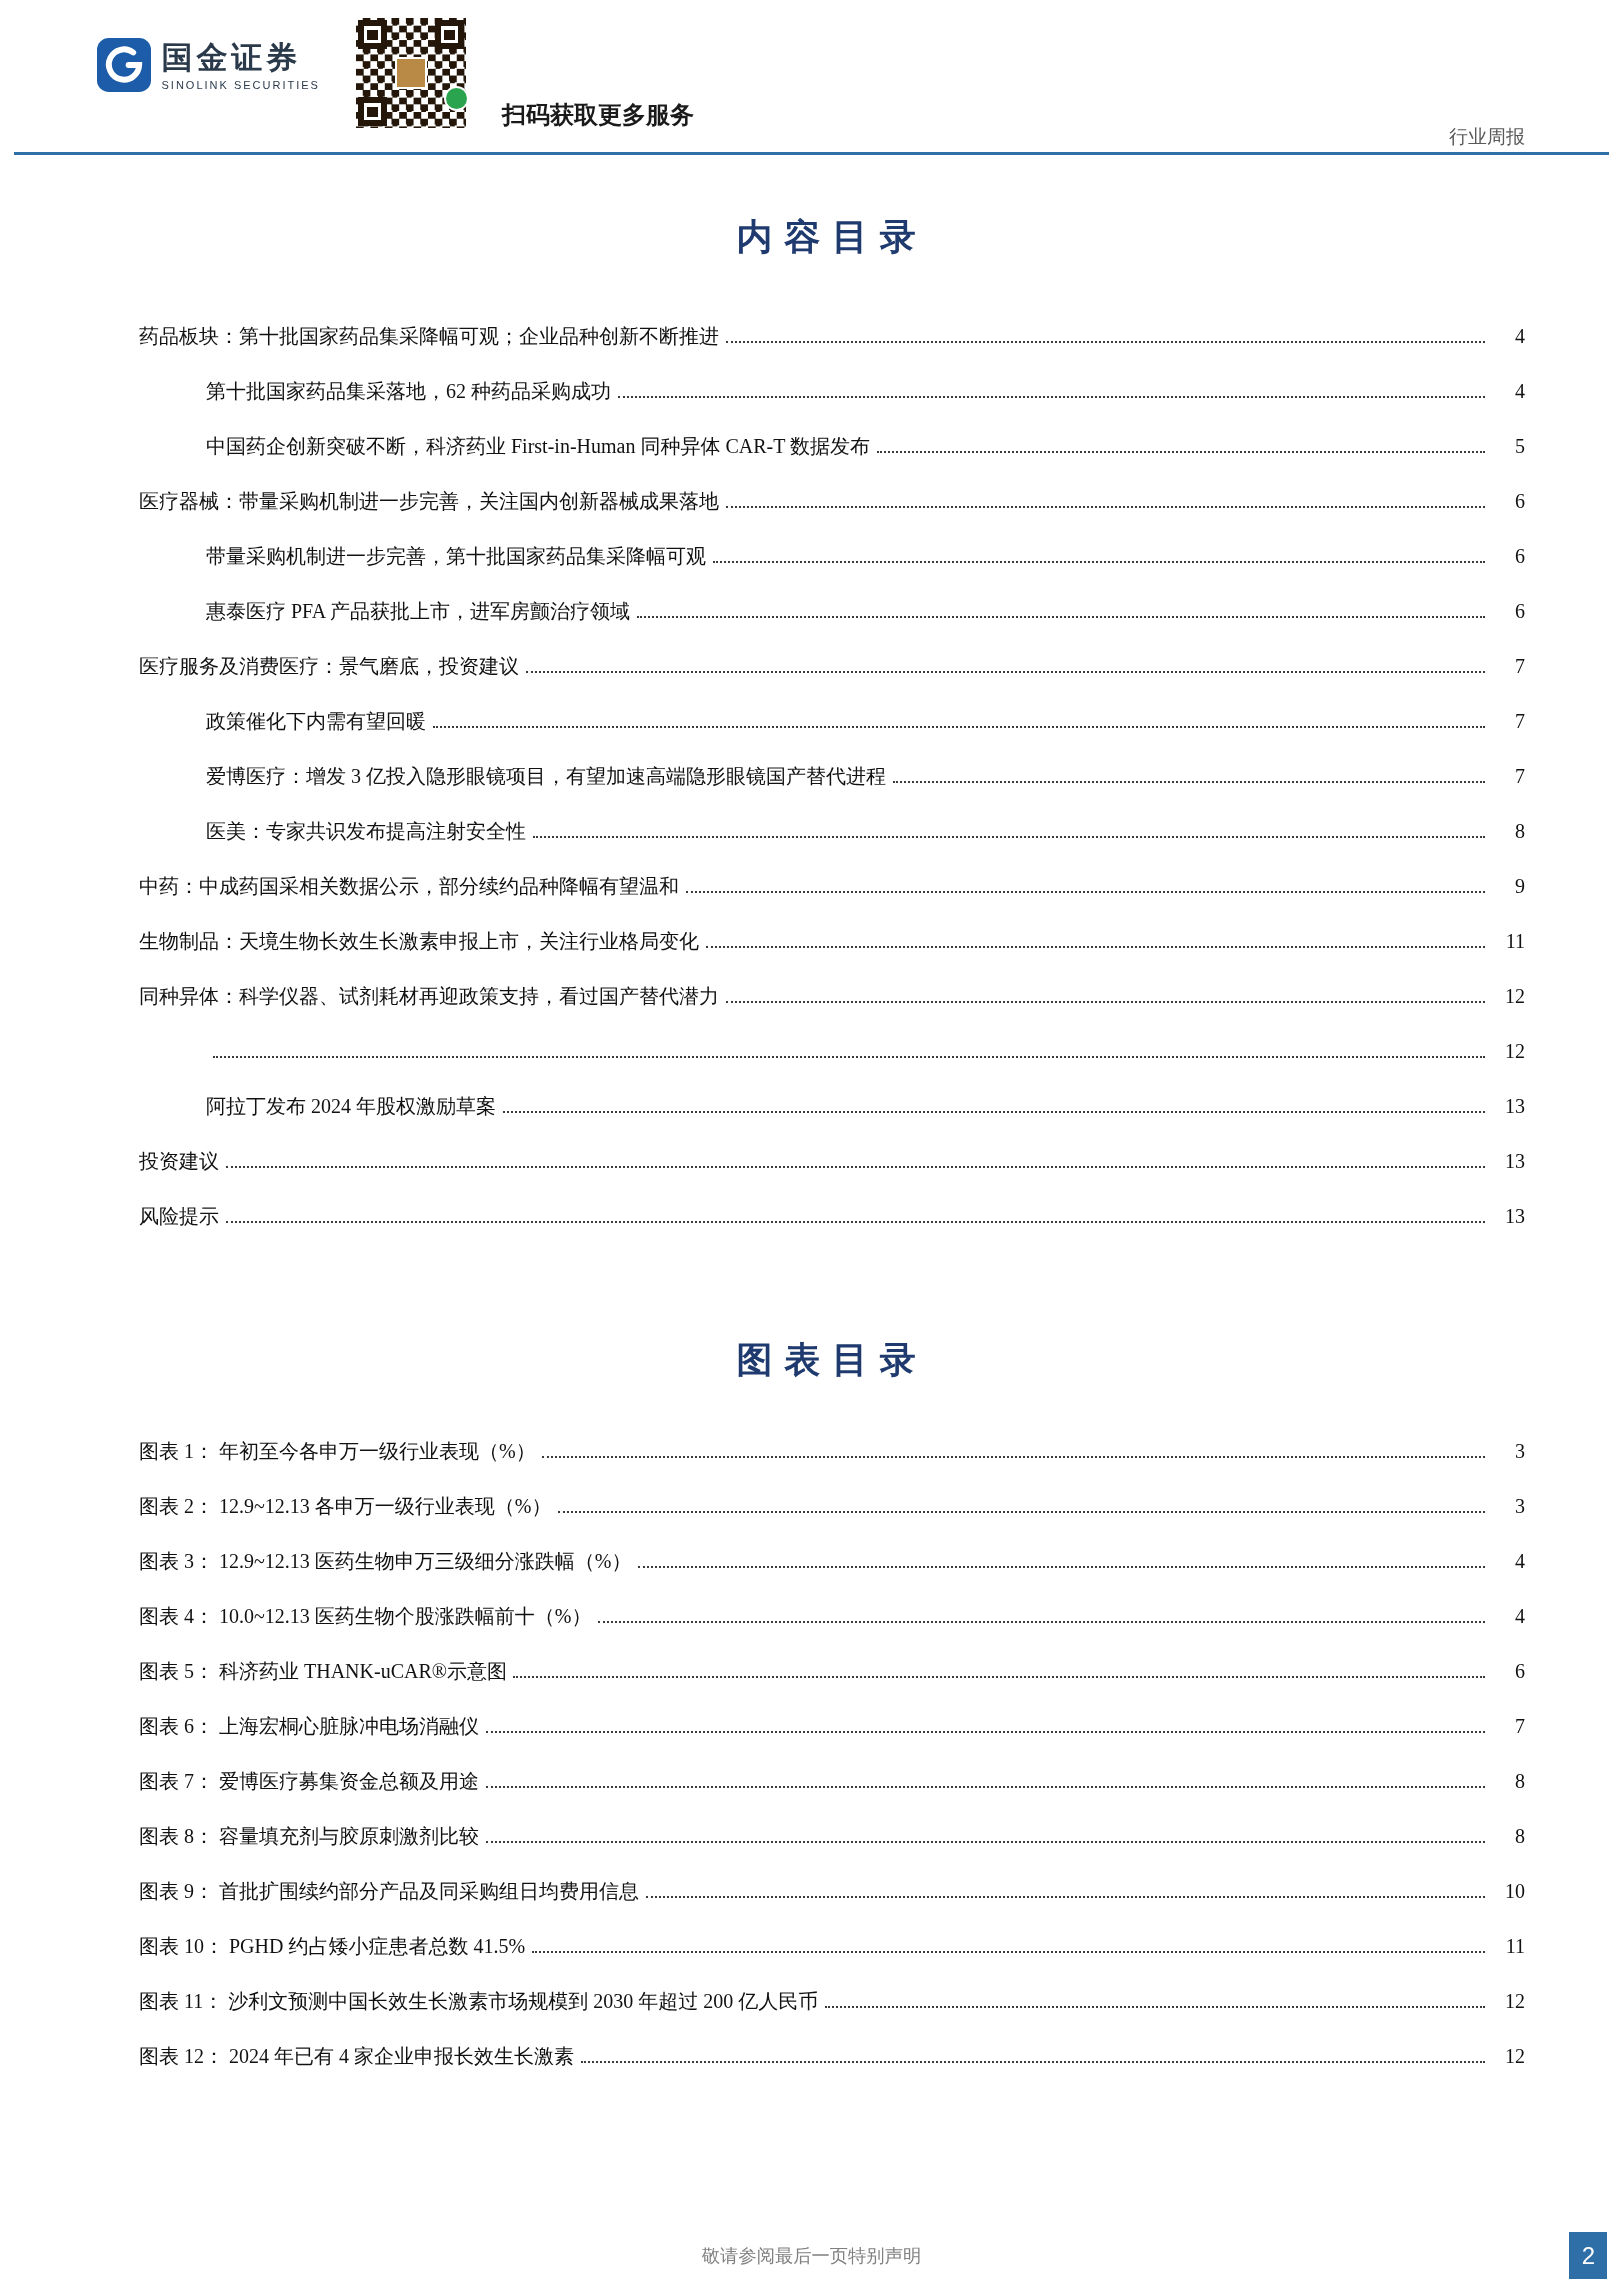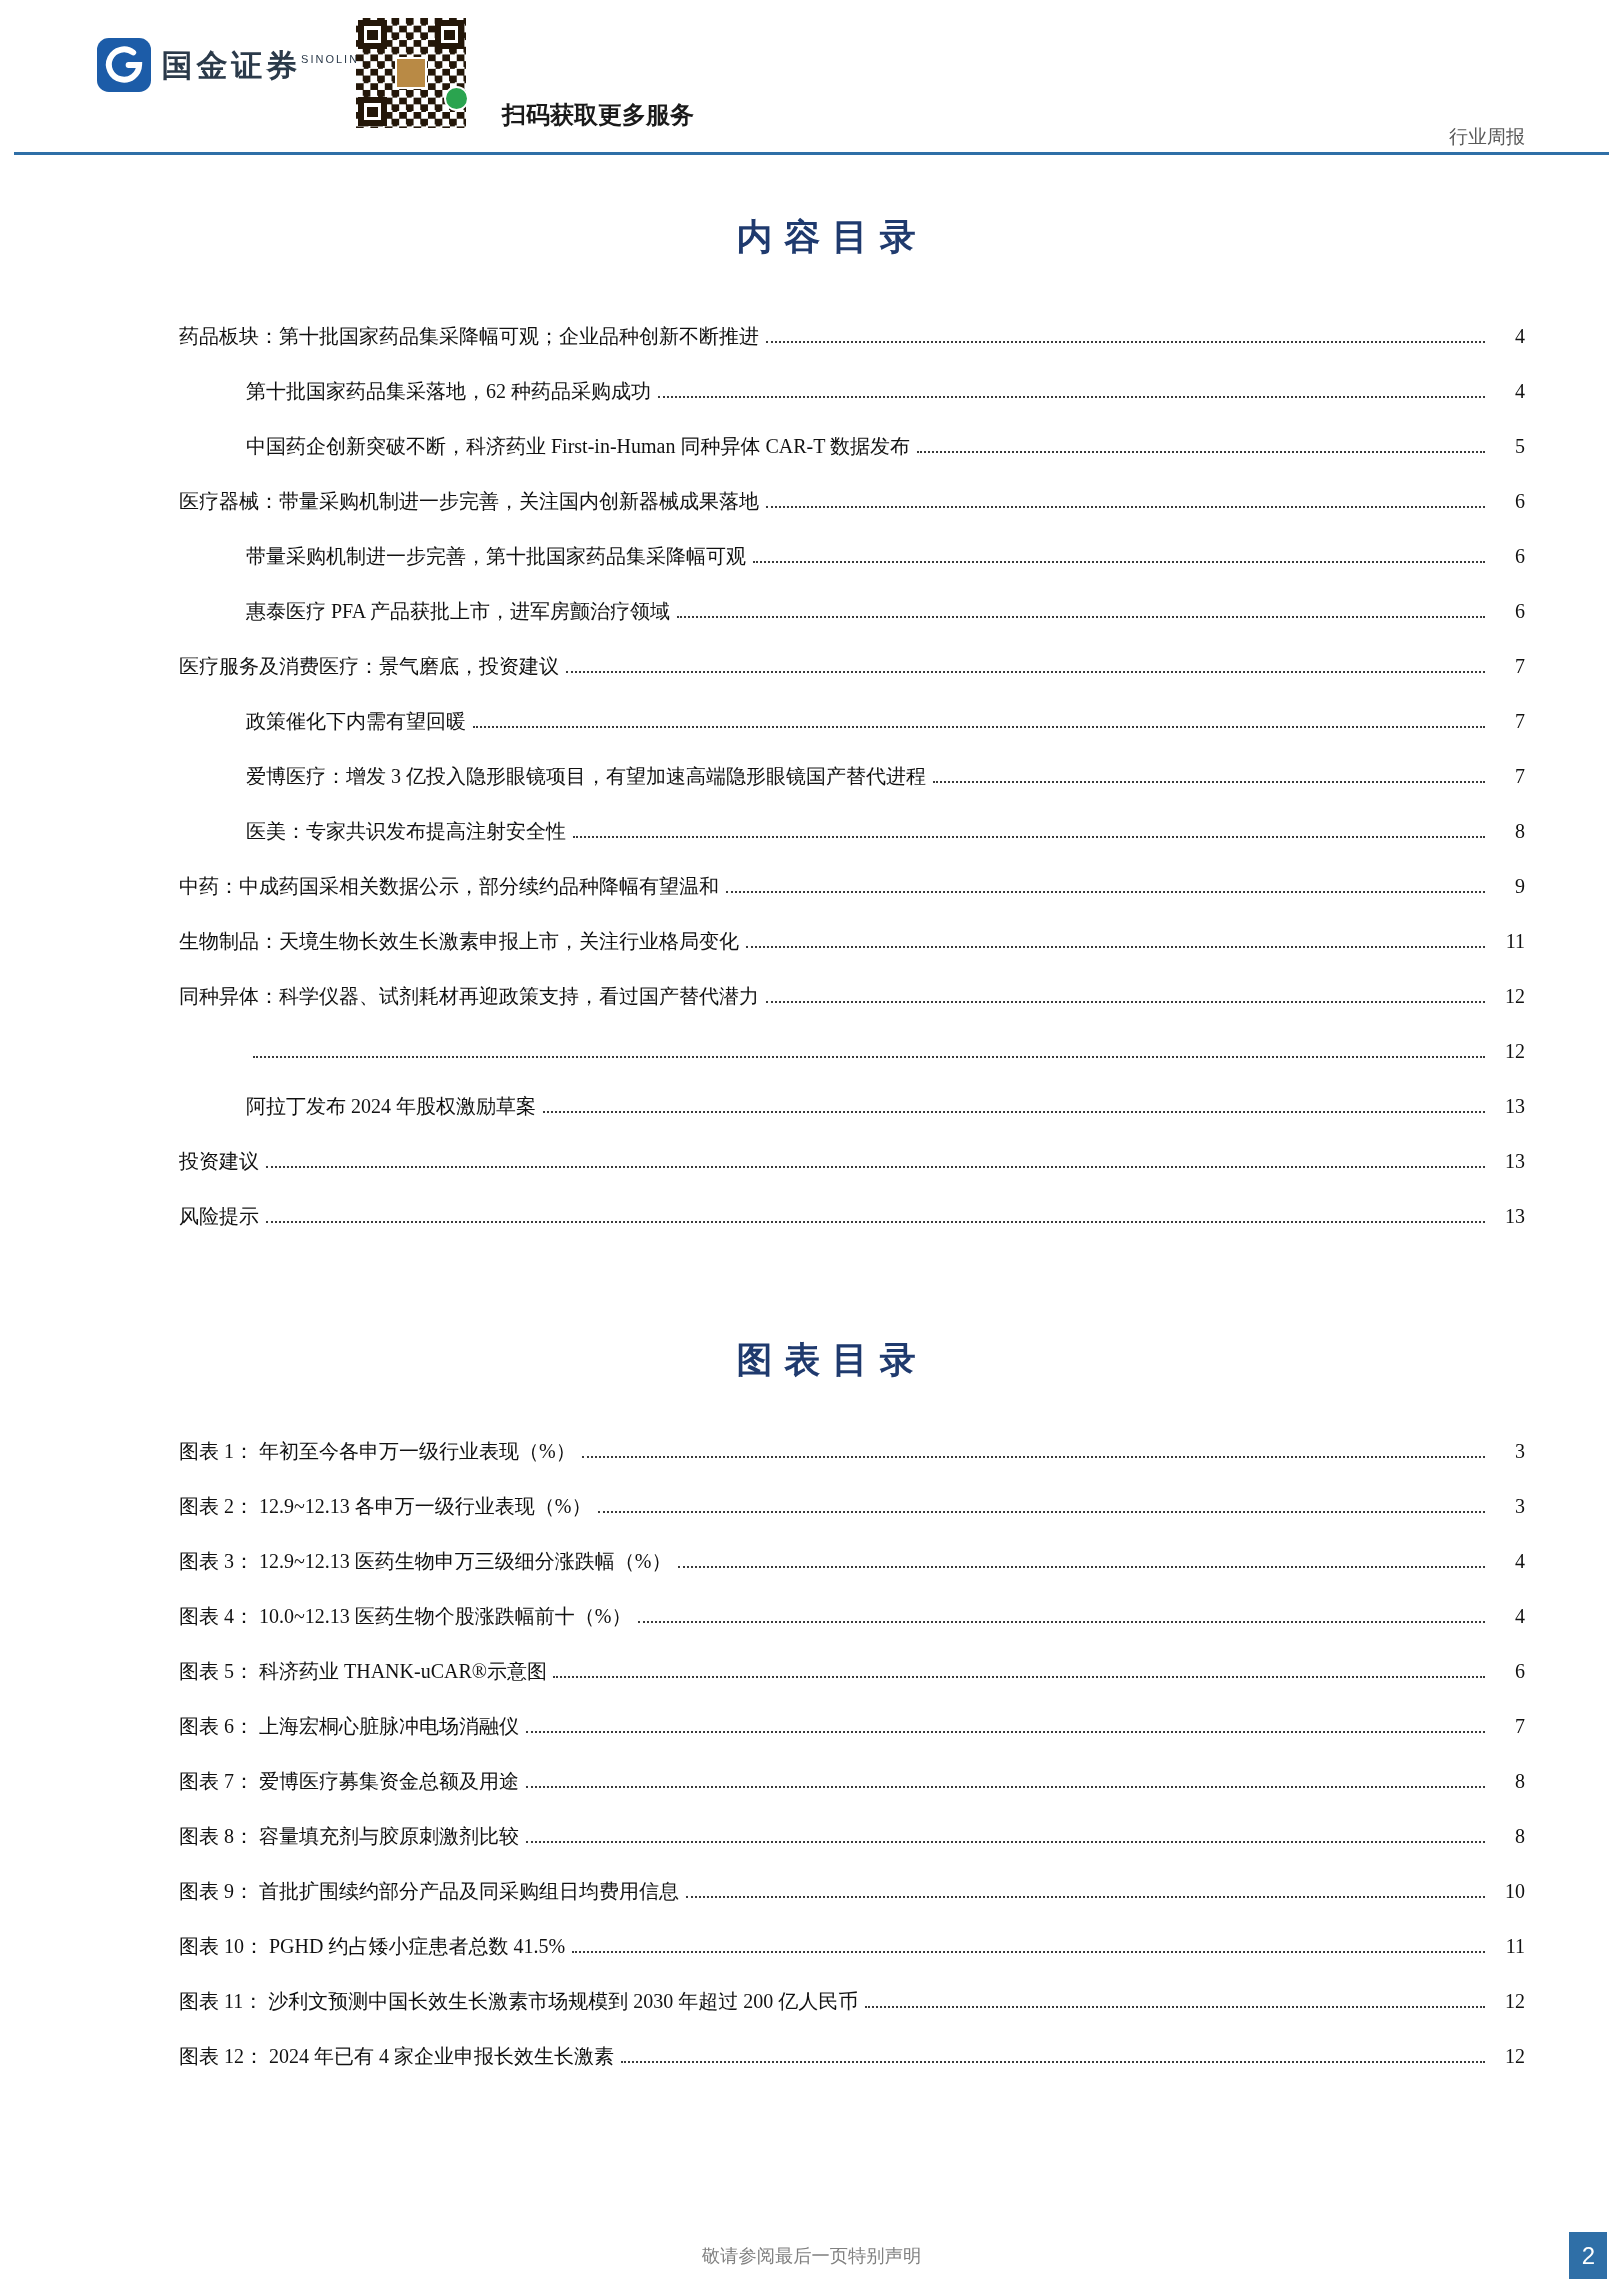--- a/index.html
+++ b/index.html
@@ -6,21 +6,21 @@
   body {
     width:1623px; height:2295px; position:relative; background:#ffffff;
     font-family:"Liberation Serif","DejaVu Serif",serif; color:#111;
     overflow:hidden;
   }
 
   
   .header-line { position:absolute; top:152px; left:14.4px; right:14.4px; height:3.3px; background:#2f6fa7; }
 
   .logo { position:absolute; top:38px; left:97px; display:flex; gap:10.5px; align-items:center; }
-  .logo-text { display:flex; flex-direction:row; }
+  .logo-text { display:flex; flex-direction:column; }
   .logo-title { font-size:31px; font-weight:bold; color:#2b3a4a; letter-spacing:3.9px; line-height:1.1; }
   .logo-subtitle { font-family:"Liberation Sans",sans-serif; font-size:11px; letter-spacing:2px; color:#2b3a4a; margin-top:3.9px; }
 
   .qr { position:absolute; top:18.3px; left:356px; width:110px; height:110px;
         background: repeating-conic-gradient(#241709 0% 25%, #ffffff 0% 50%) 0 0 / 14.4px 14.4px; }
   .finder { position:absolute; width:29px; height:29px; border:6.5px solid #241709; background:#fff; box-sizing:border-box; }
   .finder::after { content:""; position:absolute; inset:3.3px; background:#241709; }
   .finder.tl { top:2px; left:2px; }
   .finder.tr { top:2px; right:2px; }
   .finder.bl { bottom:2px; left:2px; }
@@ -32,21 +32,21 @@
   .doc-type { position:absolute; top:124px; right:98px; font-size:19px; color:#595959; }
 
   
   .content { position:absolute; top:213px; left:139px; right:98px; }
   .section-title { text-align:center; font-size:36px; font-weight:bold; color:#1f3a6e;
                    letter-spacing:11.8px; }
   #toc-list { margin-top:47px; }
   #figures-title { margin-top:92px; }
   #figure-list { margin-top:39px; }
 
-  .toc-row { display:flex; align-items:center; height:55px; font-size:20px;margin-left:40px; }
+  .toc-row { display:flex; align-items:center; height:55px; font-size:20px; }
   .toc-row.indent { padding-left:67px; }
   .toc-label { white-space:nowrap; }
   .leader { flex:1; margin:0 6.5px; border-bottom:2.9px dotted #3a3a3a; position:relative; top:5.9px; min-width:26px; }
   .toc-page { min-width:34px; text-align:right; }
 
   
   .footer-text { position:absolute; bottom:27.5px; left:0; right:0; text-align:center; color:#808080; font-size:18.3px; }
   .page-badge { position:absolute; right:15.7px; bottom:15.7px; width:38px; height:47px; background:#2f6fa7;
                 color:#ffffff; display:flex; align-items:center; justify-content:center;
                 font-size:24px; font-family:"Liberation Sans",sans-serif; }

